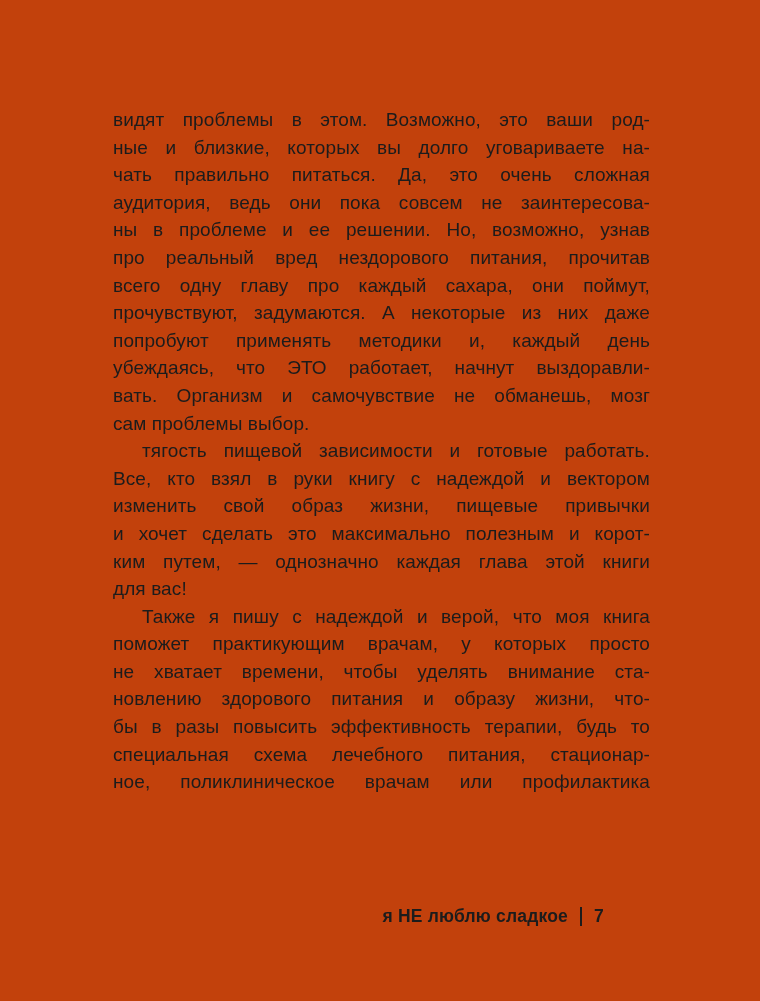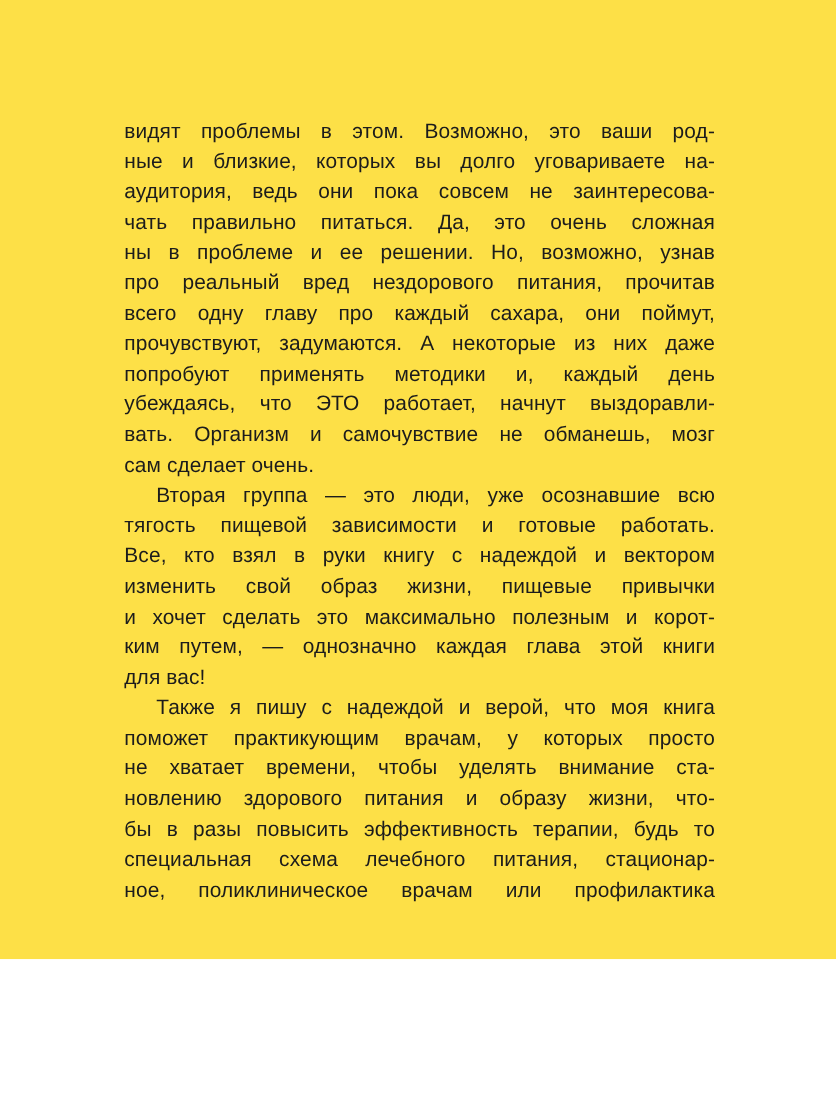--- a/index.html
+++ b/index.html
@@ -4,22 +4,22 @@
 <style>
   * { margin: 0; padding: 0; box-sizing: border-box; }
 
   html, body {
     background: #ffffff;
   }
 
   .page {
     position: relative;
     width: 760px;
-    height: 872px;
-    background: #fde047;
+    height: 1001px;
+    background: #c2410c;
     overflow: hidden;
     font-family: "Liberation Sans", "DejaVu Sans", sans-serif;
     color: #1c1c1c;
   }
 
   .text-block {
     position: absolute;
     left: 113px;
     top: 106px;
     width: 537px;
@@ -70,33 +70,32 @@
 </style>
 </head>
 <body>
 
 <div class="page">
 
   <div class="text-block">
       <div class="paragraph">
         <div class="line">видят проблемы в этом. Возможно, это ваши род-</div>
         <div class="line">ные и близкие, которых вы долго уговариваете на-</div>
+        <div class="line">чать правильно питаться. Да, это очень сложная</div>
         <div class="line">аудитория, ведь они пока совсем не заинтересова-</div>
-        <div class="line">чать правильно питаться. Да, это очень сложная</div>
         <div class="line">ны в проблеме и ее решении. Но, возможно, узнав</div>
         <div class="line">про реальный вред нездорового питания, прочитав</div>
         <div class="line">всего одну главу про каждый сахара, они поймут,</div>
         <div class="line">прочувствуют, задумаются. А некоторые из них даже</div>
         <div class="line">попробуют применять методики и, каждый день</div>
         <div class="line">убеждаясь, что ЭТО работает, начнут выздоравли-</div>
         <div class="line">вать. Организм и самочувствие не обманешь, мозг</div>
-        <div class="line last">сам сделает очень.</div>
+        <div class="line last">сам проблемы выбор.</div>
       </div>
       <div class="paragraph indent">
-        <div class="line">Вторая группа — это люди, уже осознавшие всю</div>
         <div class="line">тягость пищевой зависимости и готовые работать.</div>
         <div class="line">Все, кто взял в руки книгу с надеждой и вектором</div>
         <div class="line">изменить свой образ жизни, пищевые привычки</div>
         <div class="line">и хочет сделать это максимально полезным и корот-</div>
         <div class="line">ким путем, — однозначно каждая глава этой книги</div>
         <div class="line last">для вас!</div>
       </div>
       <div class="paragraph indent">
         <div class="line">Также я пишу с надеждой и верой, что моя книга</div>
         <div class="line">поможет практикующим врачам, у которых просто</div>

